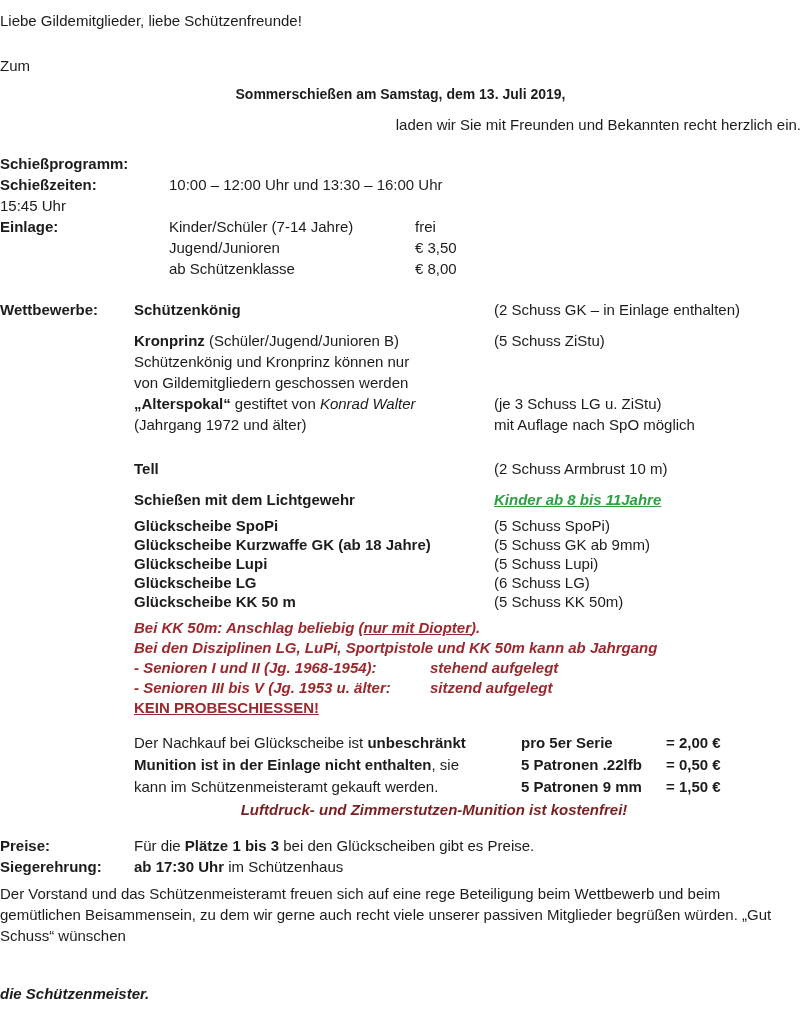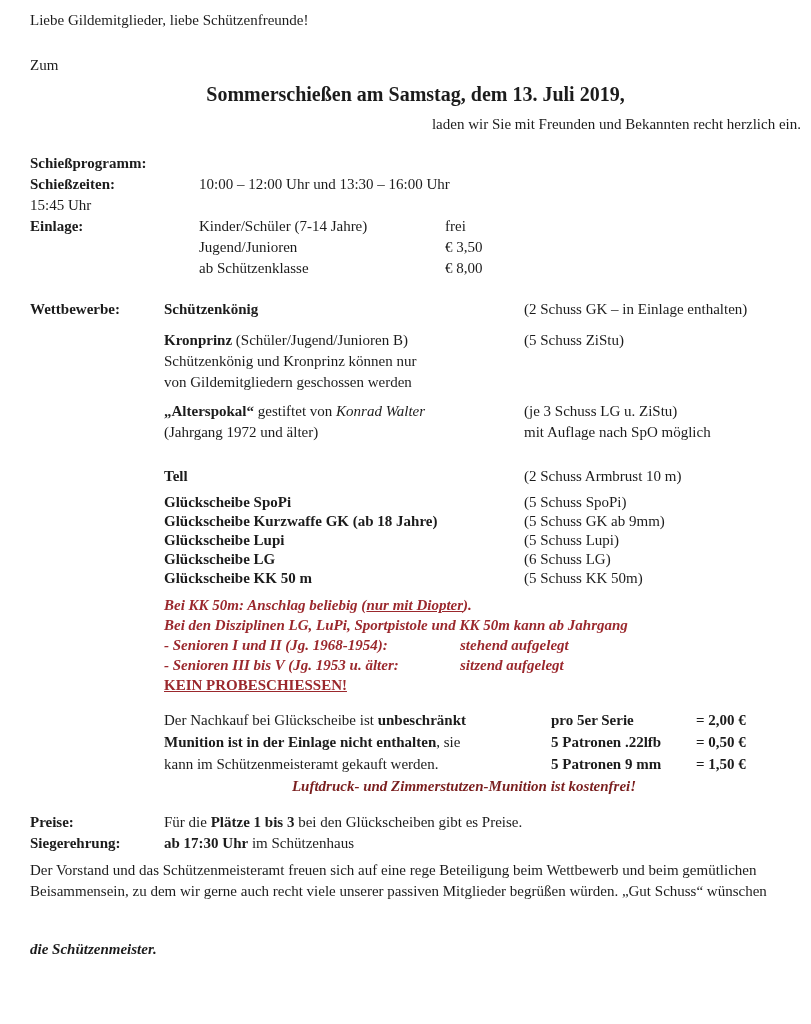--- a/index.html
+++ b/index.html
@@ -1,42 +1,42 @@
 <!DOCTYPE html>
 <html><head>
 <meta charset="utf-8">
 <style>
   html,body{margin:0;padding:0;background:#fff;}
   .page{
     width:811px;height:1024px;box-sizing:border-box;
     background:#fff;color:#1c1c1c;
-    font-family:Liberation Serif, serif;
+    font-family:Liberation Sans, sans-serif;
     font-size:15px;line-height:21px;
-    padding:10px 10px 0 30px;position:relative;overflow:hidden;
+    padding:10px 10px 0 0;position:relative;overflow:hidden;
   }
   p,div,h1{margin:0;padding:0;}
   .b{font-weight:bold;}
   .i{font-style:italic;}
   .u{text-decoration:underline;}
   .darkred{color:#7a1f1f;}
   .green{color:#2da046;}
   .title{
-    font-size:20px;line-height:24px;font-weight:bold;
+    font-size:14px;line-height:24px;font-weight:bold;
     text-align:center;margin-top:6px;
   }
   .zum{margin-top:24px;}
   .invite{margin-top:8px;text-align:right;}
   
   .program{margin-top:18px;}
   .prow{display:grid;grid-template-columns:169px 1fr;}
   .fees{display:grid;grid-template-columns:234px 1fr;gap:12px;}
   
   .wett{margin-top:20px;}
   .wrow{display:grid;grid-template-columns:134px 360px 1fr;}
-  .gap10{margin-top:10px;} .gap9{margin-top:23px;} .gap8{margin-top:8px;}
+  .gap10{margin-top:10px;} .gap9{margin-top:23px;} .gap8{}
   .glist{line-height:19px;margin-top:6px;}
   .glist .wrow{grid-template-columns:134px 360px 1fr;}
   
   .notice{
     margin-left:134px;margin-top:7px;
     font-weight:bold;font-style:italic;color:#9b282d;
     line-height:20px;
   }
   .nline{display:flex;}
   .nlabel{width:296px;flex:none;}
@@ -122,20 +122,25 @@
         <div>mit Auflage nach SpO möglich</div>
       </div>
     </div>
 
     <div class="wrow gap9">
       <div></div>
       <div class="b">Tell</div>
       <div>(2 Schuss Armbrust 10 m)</div>
     </div>
 
+    <div class="wrow gap10">
+      <div></div>
+      <div class="b">Schießen mit dem Lichtgewehr</div>
+      <div class="green b i u">Kinder ab 8 bis 11Jahre</div>
+    </div>
 
     <div class="glist">
       <div class="wrow">
         <div></div>
         <div class="b">Glückscheibe SpoPi</div>
         <div>(5 Schuss SpoPi)</div>
       </div>
       <div class="wrow">
         <div></div>
         <div class="b">Glückscheibe Kurzwaffe GK (ab 18 Jahre)</div>

